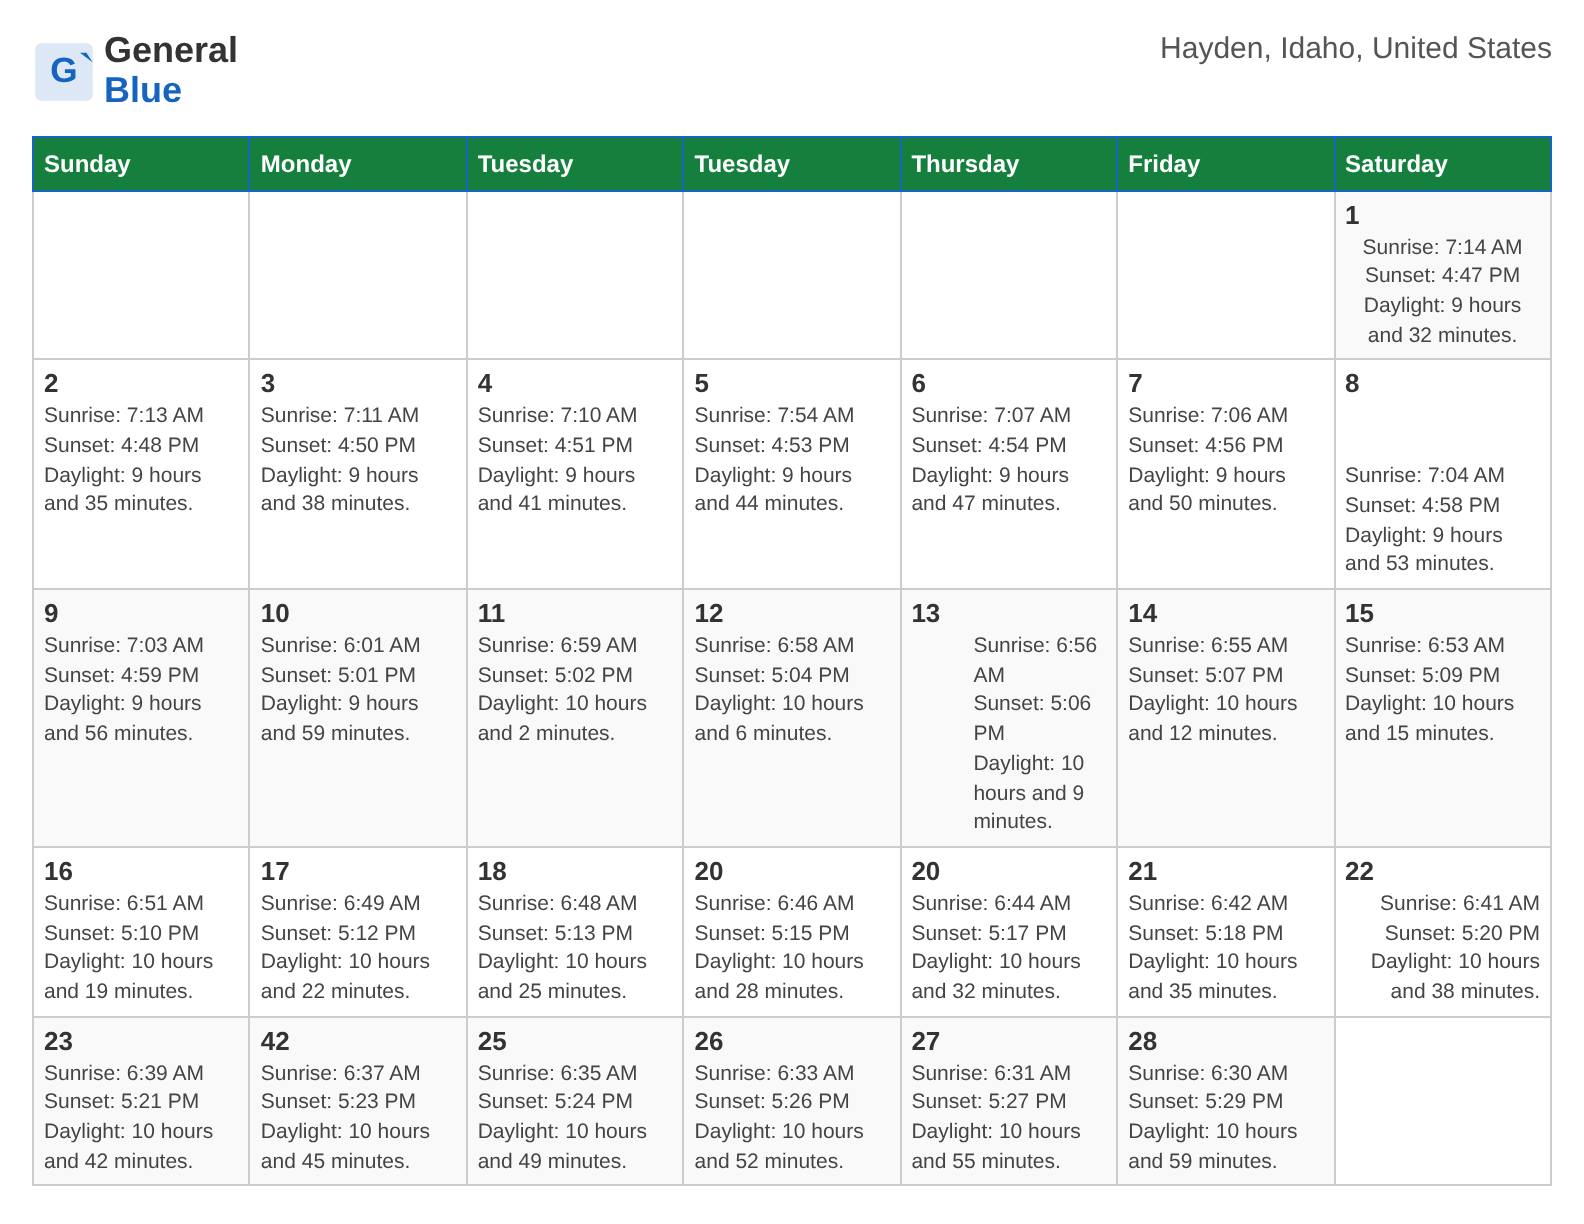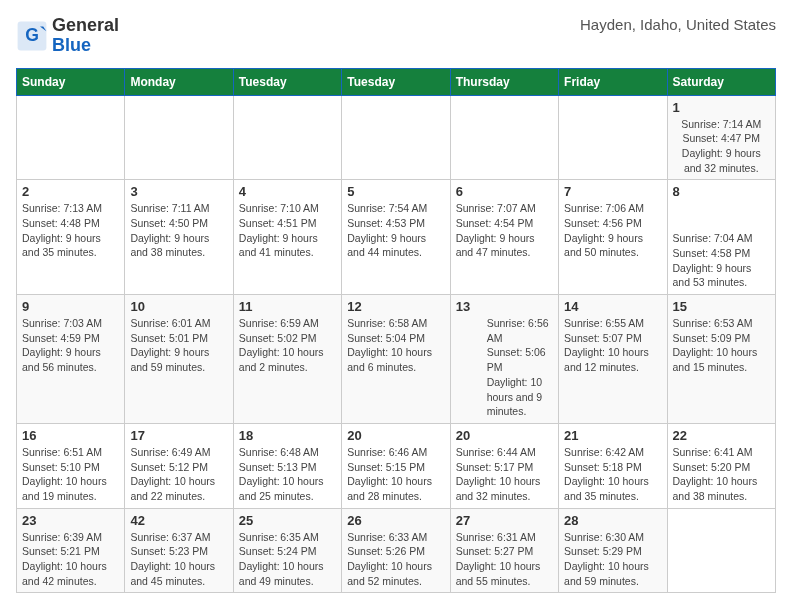--- a/index.html
+++ b/index.html
@@ -252,21 +252,21 @@
 Daylight: 10 hours and 32 minutes.</div>
         </td>
         <td>
           <span class="day-num">21</span>
           <div class="day-info" style="white-space: pre-line;">Sunrise: 6:42 AM
 Sunset: 5:18 PM
 Daylight: 10 hours and 35 minutes.</div>
         </td>
         <td>
           <span class="day-num">22</span>
-          <div class="day-info" style="white-space: pre-line;">Sunrise: 6:41 AM
+          <div class="day-info" style="white-space: pre-line; text-align: right;">Sunrise: 6:41 AM
 Sunset: 5:20 PM
 Daylight: 10 hours and 38 minutes.</div>
         </td>
       </tr>
       <tr>
         <td>
           <span class="day-num">23</span>
           <div class="day-info" style="white-space: pre-line;">Sunrise: 6:39 AM
 Sunset: 5:21 PM
 Daylight: 10 hours and 42 minutes.</div>

